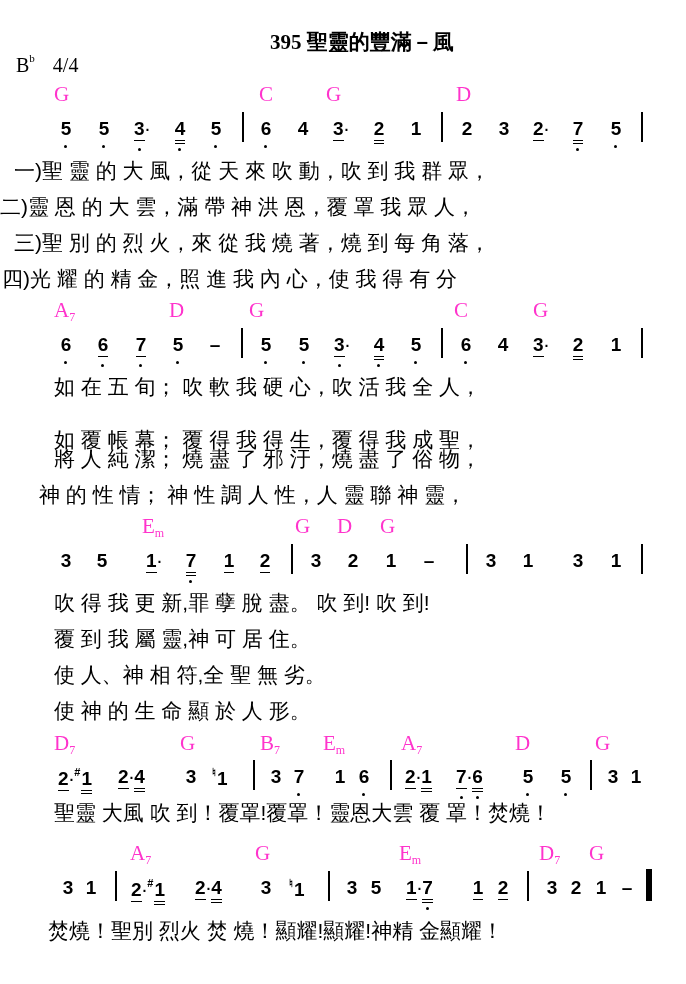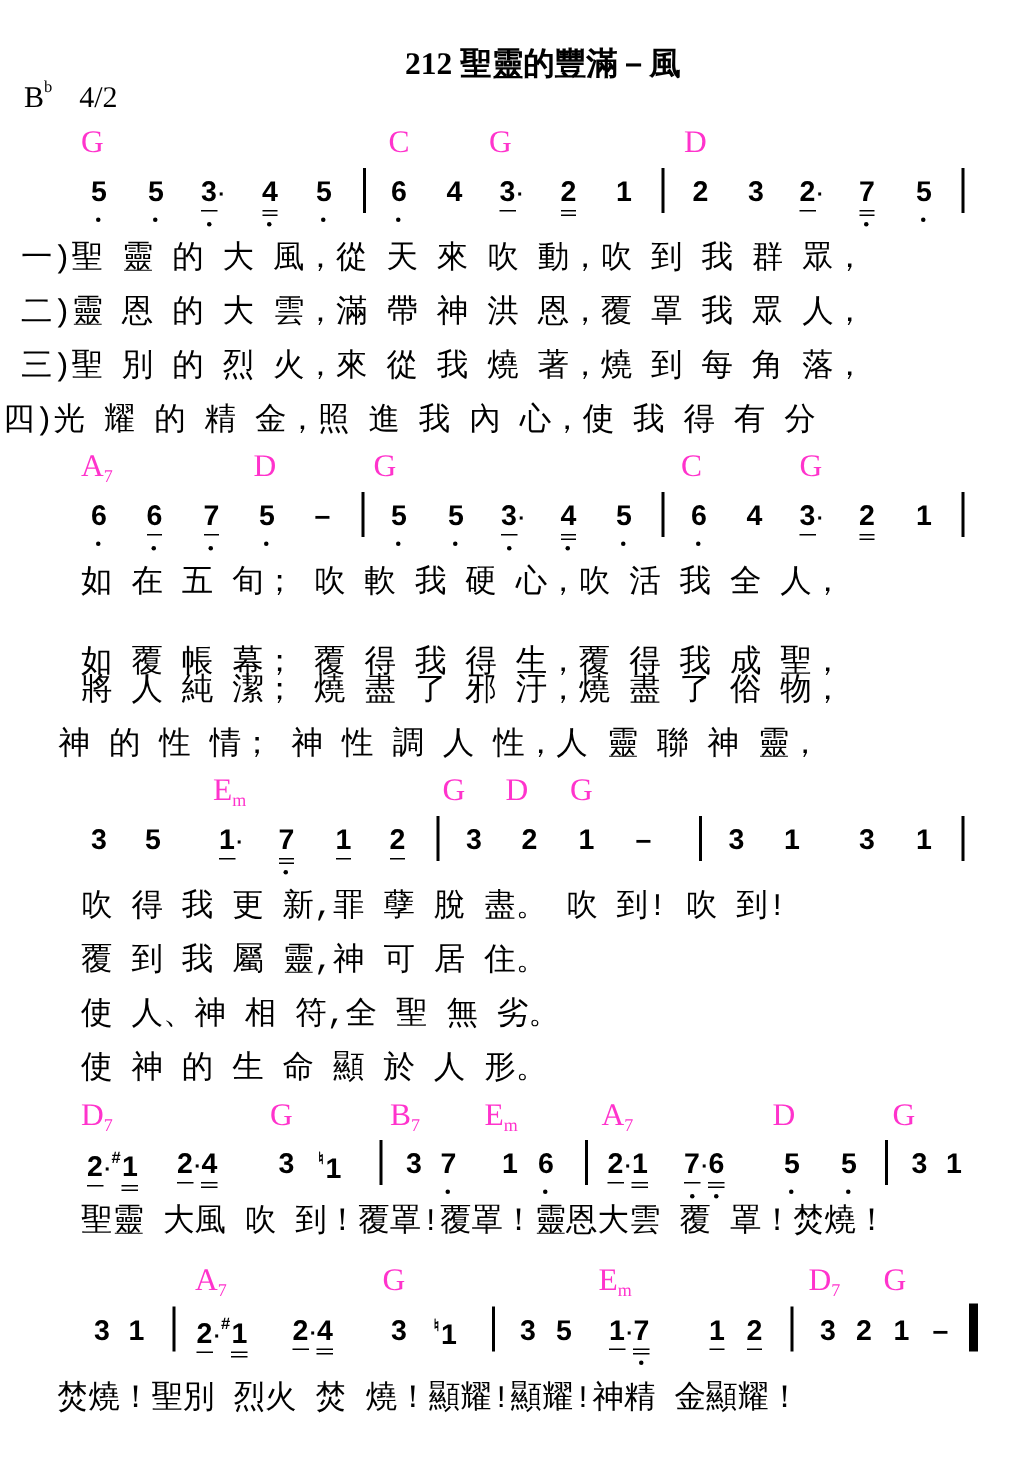--- a/index.html
+++ b/index.html
@@ -13,27 +13,27 @@
     .note { font-family:"Liberation Sans", sans-serif; font-weight:bold; font-size:19px; width:16px; text-align:center; }
     .note .d { position:relative; display:inline-block; }
     .u1 { border-bottom:1.5px solid #000; }
     .u2 { border-bottom:4px double #000; }
     .dotb::after { content:""; position:absolute; left:50%; bottom:-8px; width:3px; height:3px; margin-left:-1.5px; border-radius:50%; background:#000; }
     .u1.dotb::after, .u2.dotb::after { bottom:-11px; }
     .aug { font-size:14px; margin-left:1px; }
     .acc { font-size:11px; vertical-align:9px; margin-right:1px; font-weight:bold; }
     .bar { width:2px; background:#000; height:30px; }
     .dbar { width:6px; height:32px; border-left:2px solid #000; border-right:4px solid #000; box-sizing:border-box; }
-    .lyr { font-family:Liberation Mono, monospace; font-size:21px; letter-spacing:0; }
+    .lyr { font-family:Liberation Sans, sans-serif; font-size:21px; letter-spacing:0; }
   </style>
 </head>
 <body>
 
-<div class="abs title">212  聖靈的豐滿－風</div>
-<div class="abs key"><span>B</span><sup>b</sup><span style="margin-left:18px">4/2</span></div>
+<div class="abs title">395  聖靈的豐滿－風</div>
+<div class="abs key"><span>B</span><sup>b</sup><span style="margin-left:18px">4/4</span></div>
 
 <div>
   <span class="abs chord" style="left:54px;top:82px">G</span>
   <span class="abs chord" style="left:259px;top:82px">C</span>
   <span class="abs chord" style="left:326px;top:82px">G</span>
   <span class="abs chord" style="left:456px;top:82px">D</span>
 
   <div>
     <span class="abs note" style="left:58px;top:118px"><span class="d dotb">5</span></span>
     <span class="abs note" style="left:96px;top:118px"><span class="d dotb">5</span></span>
@@ -49,21 +49,21 @@
     <span class="abs bar" style="left:441px;top:112px"></span>
     <span class="abs note" style="left:459px;top:118px"><span class="d">2</span></span>
     <span class="abs note" style="left:496px;top:118px"><span class="d">3</span></span>
     <span class="abs note" style="left:533px;top:118px"><span class="d u1">2</span><span class="aug">·</span></span>
     <span class="abs note" style="left:570px;top:118px"><span class="d u2 dotb">7</span></span>
     <span class="abs note" style="left:608px;top:118px"><span class="d dotb">5</span></span>
     <span class="abs bar" style="left:641px;top:112px"></span>
   </div>
 
   <div class="abs lyr" style="left:14px;top:157px">一)聖 靈 的 大 風，從 天 來 吹 動，吹 到 我 群 眾，</div>
-  <div class="abs lyr" style="left:14px;top:193px">二)靈 恩 的 大 雲，滿 帶 神 洪 恩，覆 罩 我 眾 人，</div>
+  <div class="abs lyr" style="left:0;top:193px">二)靈 恩 的 大 雲，滿 帶 神 洪 恩，覆 罩 我 眾 人，</div>
   <div class="abs lyr" style="left:14px;top:229px">三)聖 別 的 烈 火，來 從 我 燒 著，燒 到 每 角 落，</div>
   <div class="abs lyr" style="left:2px;top:265px">四)光 耀 的 精 金，照 進 我 內 心，使 我 得 有 分</div>
 </div>
 
 <div>
   <span class="abs chord" style="left:54px;top:298px"><span>A</span><sub>7</sub></span>
   <span class="abs chord" style="left:169px;top:298px">D</span>
   <span class="abs chord" style="left:249px;top:298px">G</span>
   <span class="abs chord" style="left:454px;top:298px">C</span>
   <span class="abs chord" style="left:533px;top:298px">G</span>
@@ -181,14 +181,14 @@
     <span class="abs note" style="left:470px;top:877px"><span class="d u1">1</span></span>
     <span class="abs note" style="left:495px;top:877px"><span class="d u1">2</span></span>
     <span class="abs bar" style="left:527px;top:871px"></span>
     <span class="abs note" style="left:544px;top:877px"><span class="d">3</span></span>
     <span class="abs note" style="left:568px;top:877px"><span class="d">2</span></span>
     <span class="abs note" style="left:593px;top:877px"><span class="d">1</span></span>
     <span class="abs note" style="left:619px;top:877px"><span class="d">–</span></span>
     <span class="abs dbar" style="left:646px;top:869px"></span>
   </div>
 
-  <div class="abs lyr" style="left:38px;top:917px">焚燒！聖別 烈火 焚 燒！顯耀!顯耀!神精  金顯耀！</div>
+  <div class="abs lyr" style="left:48px;top:917px">焚燒！聖別 烈火 焚 燒！顯耀!顯耀!神精  金顯耀！</div>
 </div>
 
 </body></html>

